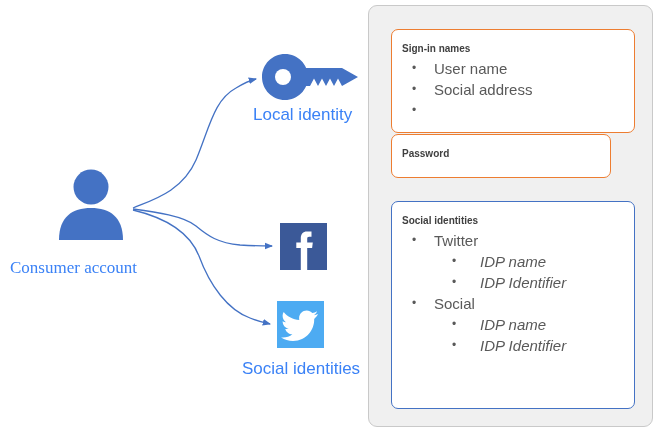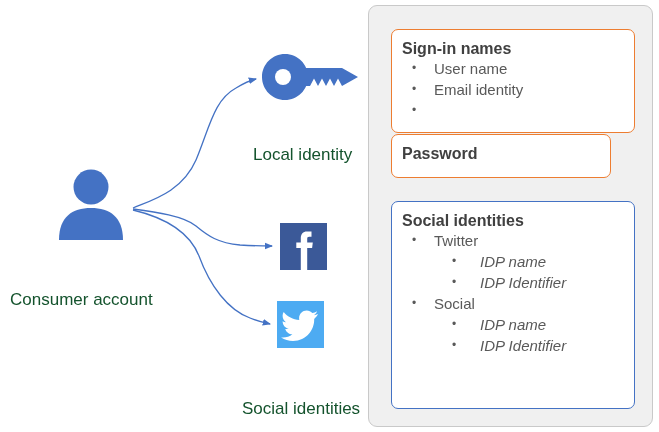--- a/index.html
+++ b/index.html
@@ -22,25 +22,24 @@
   #diagram-arrows {
     position: absolute;
     left: 0;
     top: 0;
     width: 370px;
     height: 432px;
   }
 
   .node-label {
     position: absolute;
-    color: #14532d;
+    color: #3b82f6;
     font-size: 17px;
     line-height: 20px;
     white-space: nowrap;
-    margin-top: 40px;
   }
 
   #person-icon {
     position: absolute;
     left: 55px;
     top: 168px;
     width: 72px;
     height: 72px;
   }
 
@@ -65,21 +64,21 @@
   #twitter-icon {
     position: absolute;
     left: 277px;
     top: 301px;
     width: 47px;
     height: 47px;
     background: #4dabf2;
   }
   #twitter-icon svg { display:block; }
 
-  #label-consumer-account { left: 10px;  top: 250px; }
+  #label-consumer-account { left: 10px;  top: 258px; font-family: Liberation Serif, serif; }
   #label-local-identity   { left: 253px; top: 105px; }
   #label-social-identities{ left: 242px; top: 359px; }
 
   
   #detail-panel {
     position: absolute;
     left: 368px;
     top: 5px;
     width: 285px;
     height: 422px;
@@ -97,21 +96,21 @@
   }
   .box-orange { border: 1.4px solid #ed7d31; }
   .box-blue   { border: 1.4px solid #4472c4; }
 
   #box-signin-names  { left: 22px;  top: 23px;  width: 244px; height: 104px; }
   #box-password      { left: 22px;  top: 128px; width: 220px; height: 44px; }
   #box-social        { left: 22px;  top: 195px; width: 244px; height: 208px; }
 
   .box-title {
     color: #404040;
-    font-size: 16px;
+    font-size: 10px;
     font-weight: bold;
     line-height: 19px;
     margin: 9px 0 0 10px;
   }
 
   ul.bullets {
     list-style: none;
     margin: 0;
     padding: 0;
   }
@@ -189,21 +188,21 @@
 
     <div class="detail-box box-orange" id="box-signin-names">
       <div class="box-title">Sign-in names</div>
       <ul class="bullets list-wrap">
         <li class="row lvl1">
           <span class="bullet">•</span>
           <span class="txt">User name</span>
         </li>
         <li class="row lvl1">
           <span class="bullet">•</span>
-          <span class="txt">Email identity</span>
+          <span class="txt">Social address</span>
         </li>
         <li class="row lvl1">
           <span class="bullet">•</span>
         </li>
       </ul>
     </div>
 
     <div class="detail-box box-orange" id="box-password">
       <div class="box-title">Password</div>
     </div>

